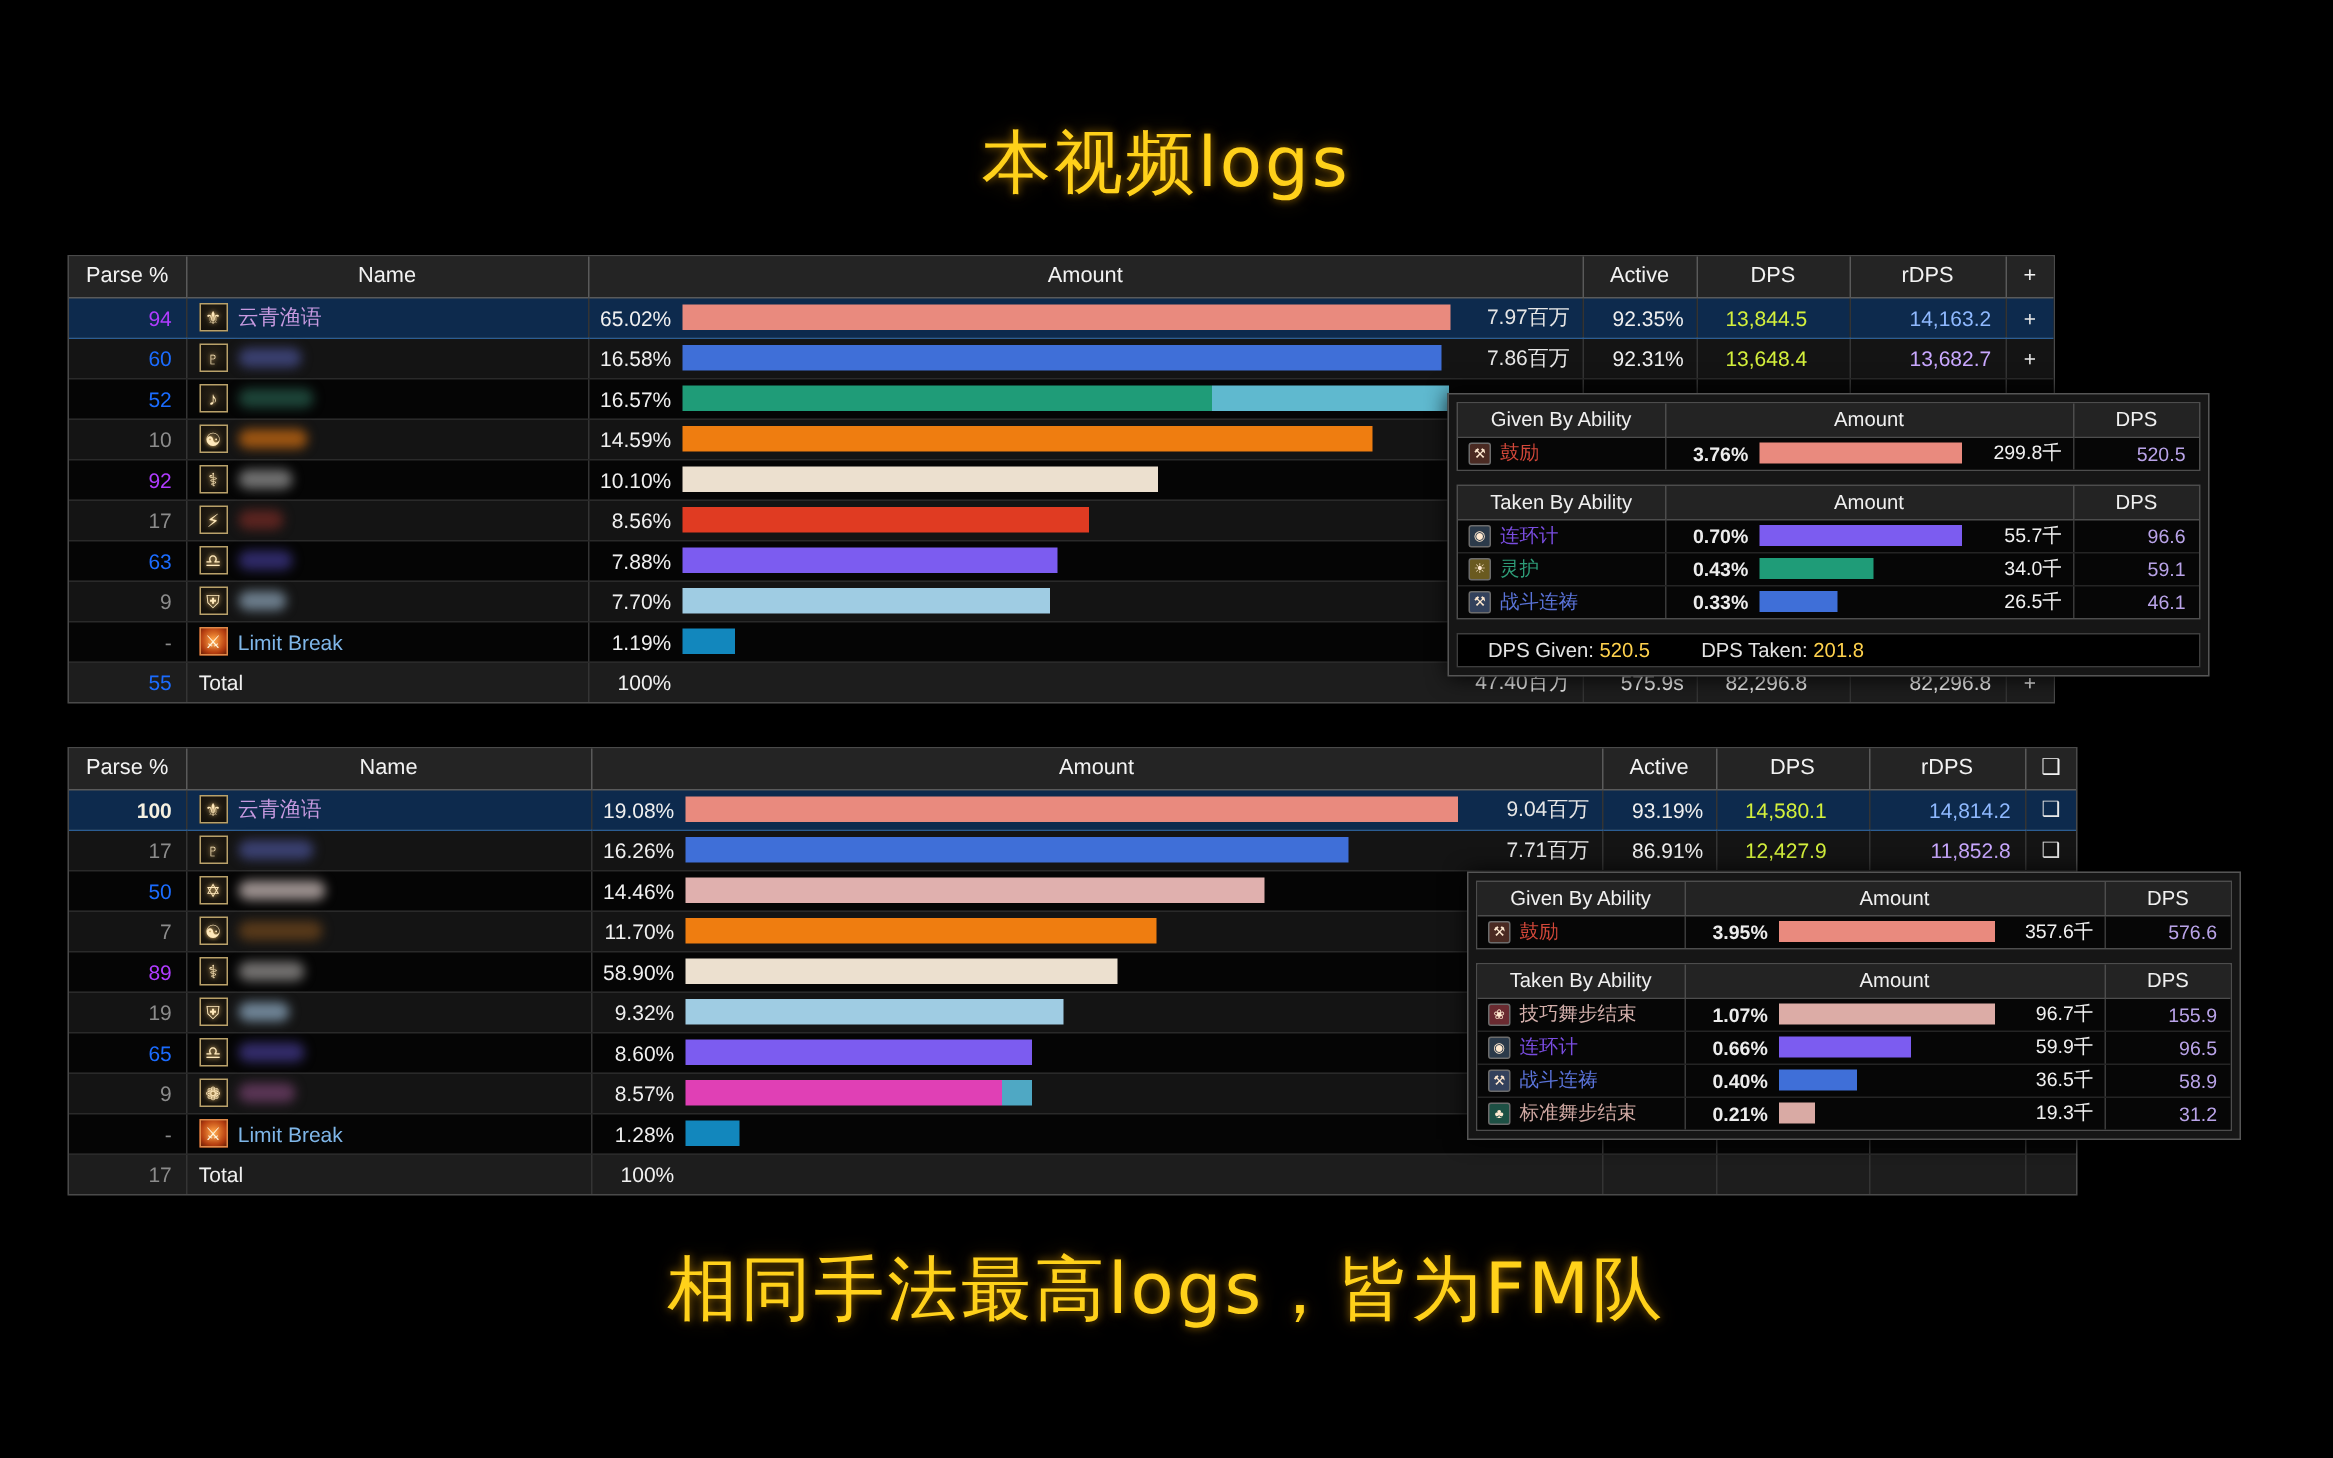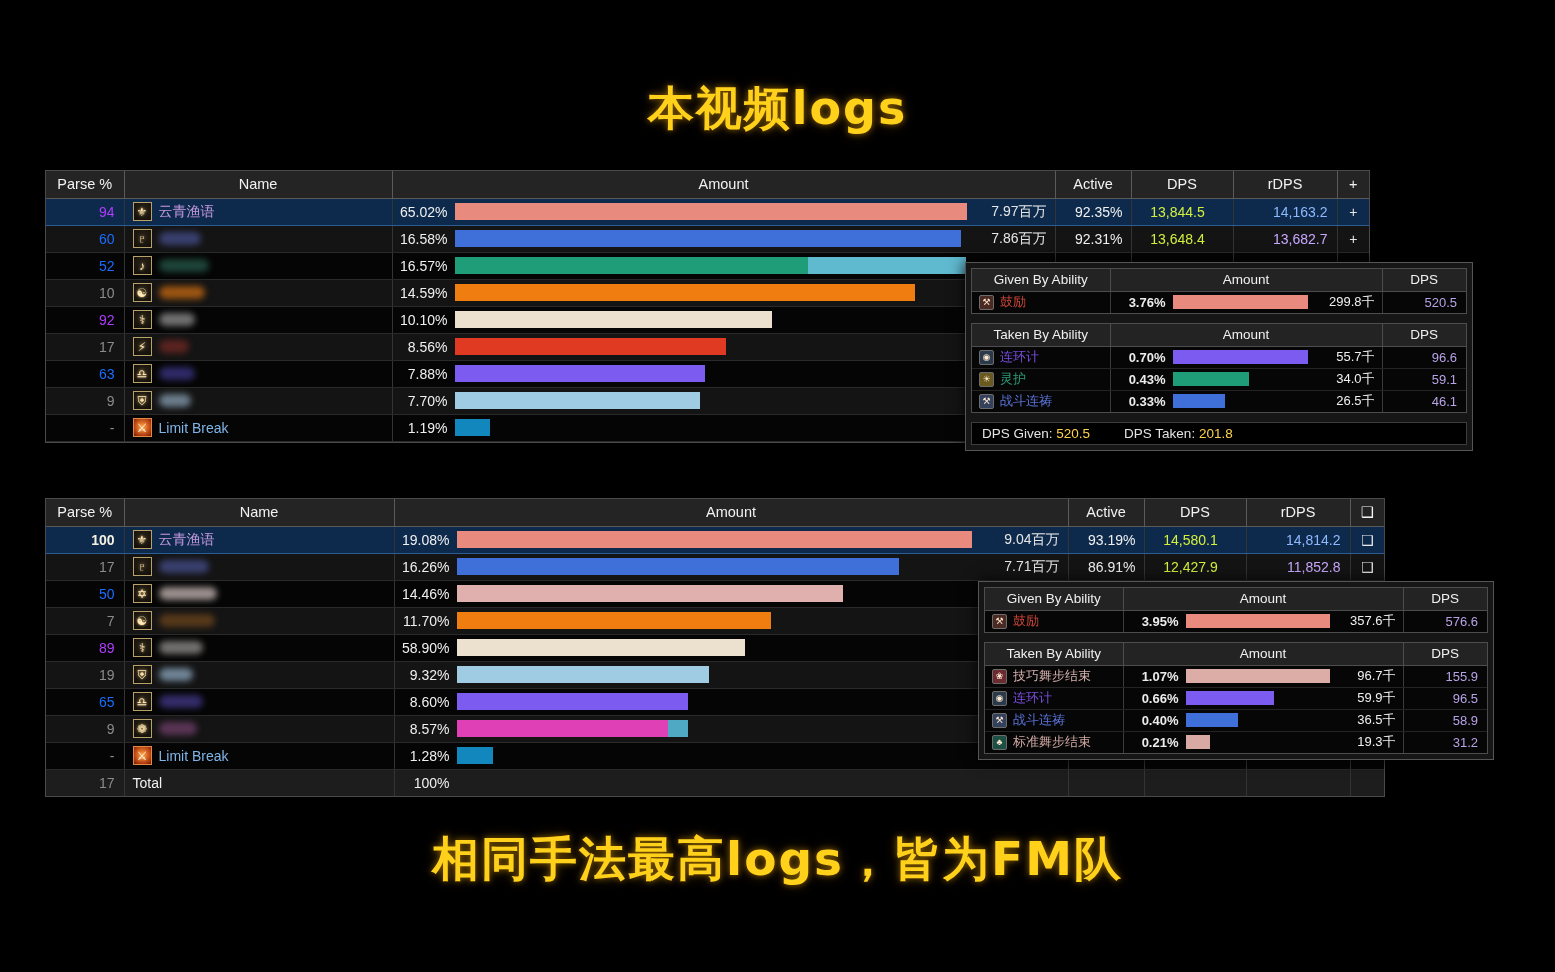--- a/index.html
+++ b/index.html
@@ -12,21 +12,21 @@
     position:relative;
   }
 
   
   .caption {
     position:absolute;
     width:100%;
     text-align:center;
     color:#ffd11a;
     font-family:"DejaVu Sans","Liberation Sans",sans-serif;
-    font-weight:700;
+    font-weight:400;
     text-shadow:0 0 6px rgba(160,110,0,.85), 0 0 14px rgba(120,80,0,.5);
     letter-spacing:2px;
     white-space:nowrap;
   }
   #caption-top  { top:78px;  font-size:46px; left:0; }
   #caption-bottom { top:828px; font-size:47px; left:0; }
 
   
   .meter {
     position:absolute;
@@ -158,21 +158,21 @@
   .ab-name { font-size:13px; white-space:nowrap; }
 
   .tamt-cell { display:flex; align-items:center; height:100%; padding-left:4px; }
   .tamt-pct { flex:0 0 58px; text-align:right; padding-right:7px; font-size:13px; color:#ececec;font-weight:bold; }
   .tbar-wrap { flex:1 1 auto; height:14px; }
   .tbar { height:14px; }
   .tamt-val { flex:0 0 62px; text-align:right; padding-right:7px; font-size:13px; color:#f0f0f0; }
 
   .tip-foot {
     margin-top:8px; background:#000; border:1px solid #3d3d3d;
-    height:23px; display:flex; align-items:center; padding-left:10px; gap:34px;
+    height:23px; display:flex; align-items:center; padding-left:20px; gap:34px;
     font-size:13.5px;
   }
   .tip-foot .lbl { color:#e3e3e3; }
   .tip-foot .v-given { color:#ffd24d; }
   .tip-foot .v-taken { color:#ffd24d; }
 
   
   .col-purple { color:#b03cff; }
   .col-blue   { color:#1b6cff; }
   .col-gray   { color:#8c8c8c; }
@@ -420,20 +420,39 @@
                 </div>
               </div>
               <div class="amt-val"></div>
             </div>
           </td>
           <td class="c-active"><span class="col-wht"></span></td>
           <td class="c-dps"><span class="col-green"></span></td>
           <td class="c-rdps"><span class="col-plum"></span></td>
           <td class="c-plus" style="color: rgb(232, 232, 232);"></td>
         </tr>
+        <tr class="row total">
+          <td class="c-parse"><span class="col-blue">55</span></td>
+          <td class="c-name">
+            <div class="name-cell">
+              <span class="pname col-wht">Total</span>
+            </div>
+          </td>
+          <td class="c-amount">
+            <div class="amt-cell">
+              <div class="amt-pct">100%</div>
+              <div class="bar-wrap"></div>
+              <div class="amt-val">47.40百万</div>
+            </div>
+          </td>
+          <td class="c-active"><span class="col-wht">575.9s</span></td>
+          <td class="c-dps"><span class="col-wht">82,296.8</span></td>
+          <td class="c-rdps"><span class="col-wht">82,296.8</span></td>
+          <td class="c-plus" style="color: rgb(232, 232, 232);">+</td>
+        </tr>
       </tbody>
   </table>
 </div>
 
 <div class="meter m2" id="meter-2">
   <table class="grid" id="grid-2">
     <colgroup>
       <col class="c-parse">
         <col class="c-name">
         <col class="c-amount">

